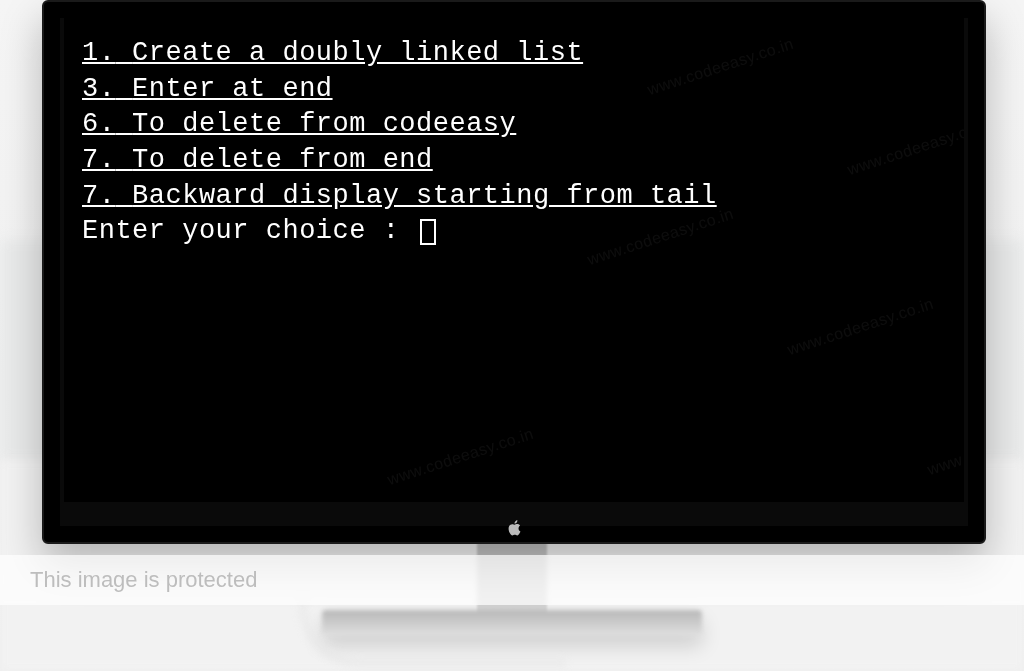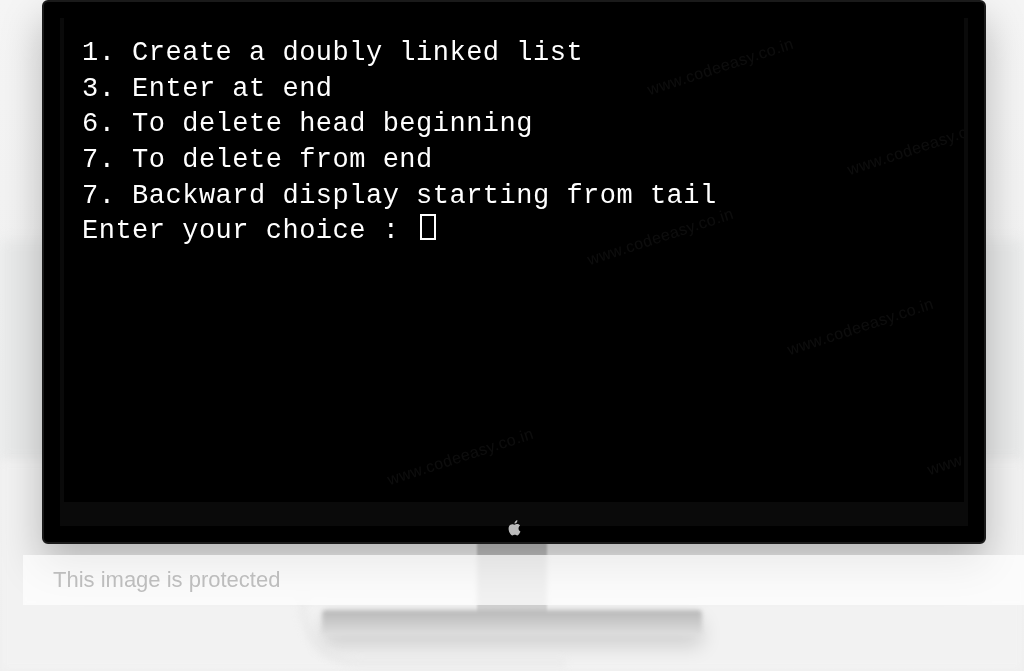--- a/index.html
+++ b/index.html
@@ -97,24 +97,26 @@
     font-family: "Courier New", Courier, monospace;
     font-size: 27px;
     line-height: 1.32;
     padding: 20px 18px 10px 18px;
     overflow: hidden;
     letter-spacing: 0.5px;
   }
 
   .menu-line {
     white-space: pre;
+    text-decoration: underline;
   }
   .prompt-line {
     white-space: pre;
     display: flex;
+    align-items: center;
   }
   .cursor {
     display: inline-block;
     width: 16px;
     height: 26px;
     border: 2px solid #fff;
     margin-left: 4px;
     animation: blink 1s step-start infinite;
     box-sizing: border-box;
   }
@@ -142,41 +144,40 @@
     left: 0; right: 0;
     top: 555px;
     height: 50px;
     background: rgba(255,255,255,0.7);
     display: flex;
     align-items: center;
     padding-left: 30px;
     color: #bdbdbd;
     font-size: 22px;
     backdrop-filter: blur(2px);
-    margin-left: 23px;
   }
 </style>
 </head>
 <body>
 
 <div class="scene">
   <div class="desk-far"></div>
   <div class="desk-near"></div>
 
   <div class="stand-neck"></div>
   <div class="stand-base"></div>
   <div class="cable"></div>
 
   <div class="monitor">
     <div class="screen">
 
       <div id="menu-container">
           <div class="menu-line"><span>1.</span> <span>Create a doubly linked list</span></div>
           <div class="menu-line"><span>3.</span> <span>Enter at end</span></div>
-          <div class="menu-line"><span>6.</span> <span>To delete head beginning</span></div>
+          <div class="menu-line"><span>6.</span> <span>To delete from codeeasy</span></div>
           <div class="menu-line"><span>7.</span> <span>To delete from end</span></div>
           <div class="menu-line"><span>7.</span> <span>Backward display starting from tail</span></div>
         </div>
 
       <div class="prompt-line">
         <span>Enter your choice : </span><span class="cursor"></span>
       </div>
 
       <div class="watermark wm1">www.codeeasy.co.in</div>
       <div class="watermark wm2">www.codeeasy.co.in</div>

